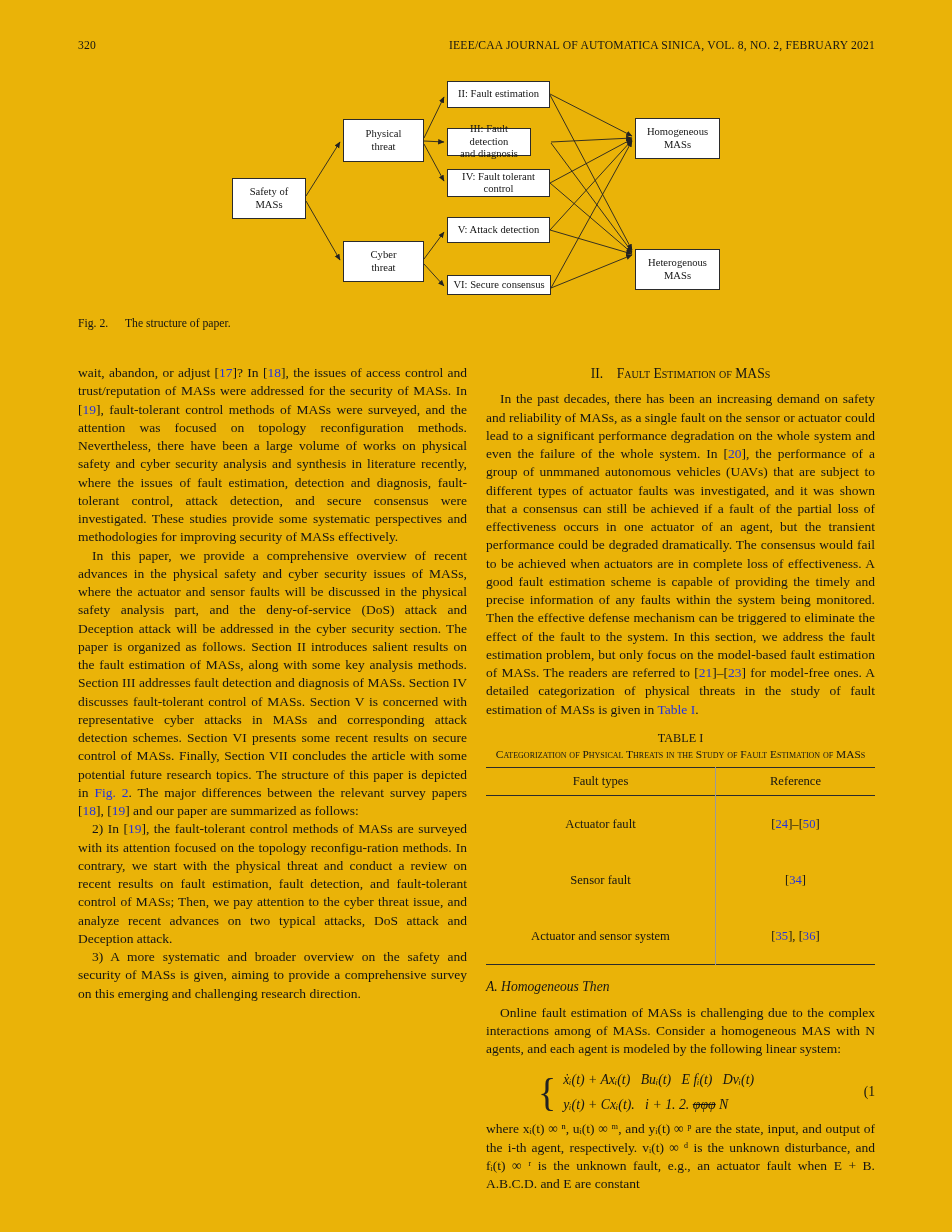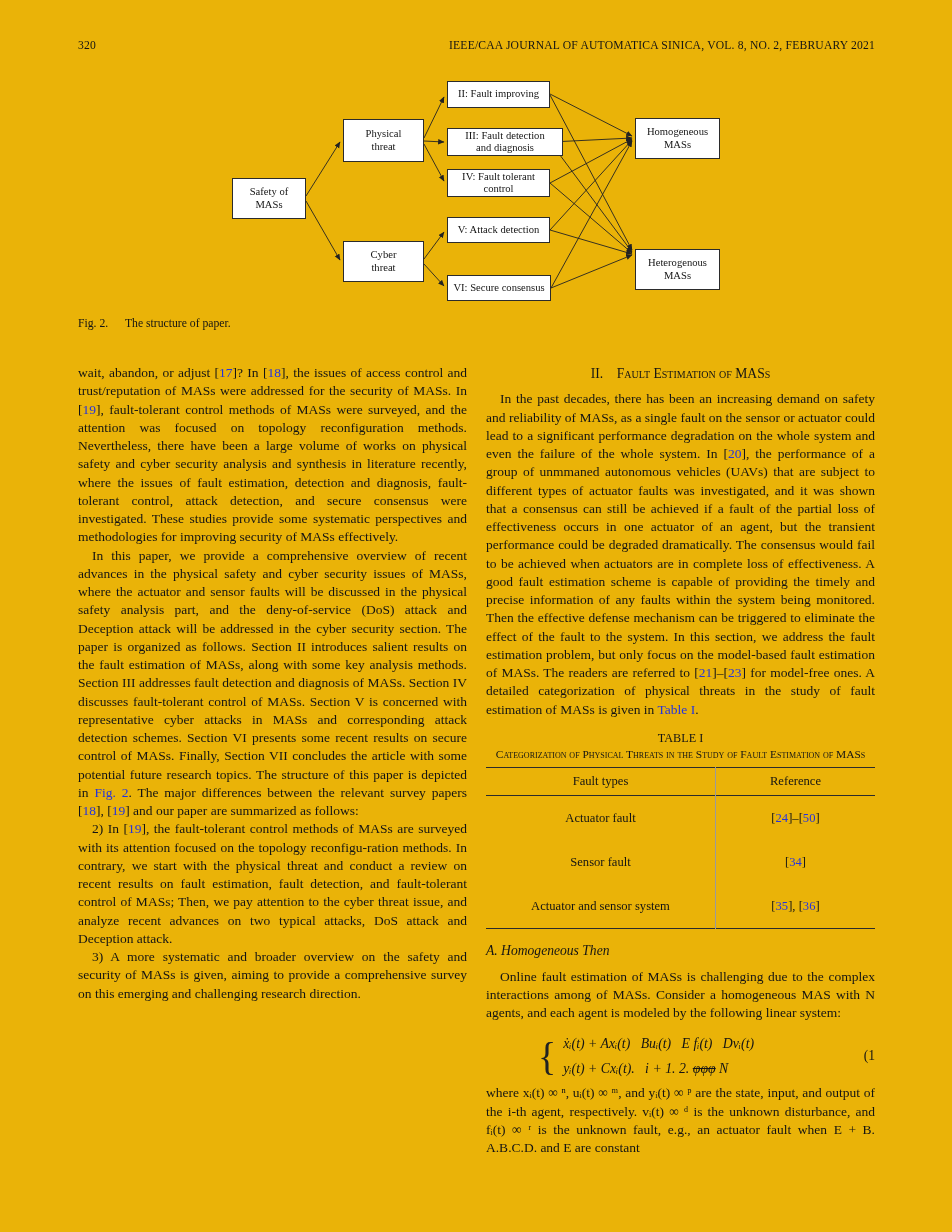--- a/index.html
+++ b/index.html
@@ -33,21 +33,21 @@
                font-variant:small-caps;margin:1px 0 7px 0;}
   .subsec-heading{font-style:italic;font-size:13.6px;margin:13px 0 7px 0;text-indent:0;}
 
   
   .table-block{margin:12px 0 10px 0;}
   .table-caption{text-align:center;line-height:1.3;}
   .tc1{font-size:12.2px;}
   .tc2{font-size:11.4px;font-variant:small-caps;width:96%;margin:0 auto;}
   table.ptable{width:100%;border-collapse:collapse;margin-top:6px;font-size:12.6px;}
   table.ptable th{font-weight:normal;padding:4px 2px;}
-  table.ptable td{padding:13px 2px;}
+  table.ptable td{padding:19px 2px;}
   table.ptable th,table.ptable td{text-align:center;}
   table.ptable thead tr{border-top:1.6px solid #2b2b2b;border-bottom:1.6px solid #2b2b2b;}
   table.ptable tbody tr:last-child{border-bottom:1.6px solid #2b2b2b;}
   .c-type{width:59%;border-right:1px solid #9a9a9a;}
 
   
   .equation{display:flex;align-items:center;margin:9px 0 3px 0;padding-left:52px;}
   .brace{font-size:38px;font-weight:300;line-height:1;margin-right:7px;color:#222;
          transform:scaleY(1.05);}
   .eq-lines{flex:1;font-style:italic;font-size:13.8px;line-height:25px;text-align:left;text-indent:0;}
@@ -90,27 +90,27 @@
         <line x1="551" y1="213" x2="632" y2="66" marker-end="url(#ah)"></line>
         <line x1="551" y1="213" x2="632" y2="180" marker-end="url(#ah)"></line>
       </g>
     </svg>
     <div class="dbox" style="left:232px;top:103px;width:74px;height:41px;">Safety of
 MASs</div>
     <div class="dbox" style="left:343px;top:44px;width:81px;height:43px;">Physical
 threat</div>
     <div class="dbox" style="left:343px;top:166px;width:81px;height:41px;">Cyber
 threat</div>
-    <div class="dbox" style="left:447px;top:6px;width:103px;height:27px;">II: Fault improving</div>
-    <div class="dbox" style="left:447px;top:53px;width:116px;height:28px;">III: Fault detection
+    <div class="dbox" style="left:447px;top:6px;width:103px;height:27px;">II: Fault estimation</div>
+    <div class="dbox" style="left:447px;top:53px;width:84px;height:28px;">III: Fault detection
 and diagnosis</div>
     <div class="dbox" style="left:447px;top:94px;width:103px;height:28px;">IV: Fault tolerant
 control</div>
     <div class="dbox" style="left:447px;top:142px;width:103px;height:26px;">V: Attack detection</div>
-    <div class="dbox" style="left:447px;top:200px;width:104px;height:26px;">VI: Secure consensus</div>
+    <div class="dbox" style="left:447px;top:200px;width:104px;height:20px;">VI: Secure consensus</div>
     <div class="dbox" style="left:635px;top:43px;width:85px;height:41px;">Homogeneous
 MASs</div>
     <div class="dbox" style="left:635px;top:158px;width:85px;height:41px;margin-top:16px;">Heterogenous
 MASs</div>
   </div>
 
   <div class="figcaption">
     <span class="lbl">Fig. 2.</span>
     <span>The structure of paper.</span>
   </div>

